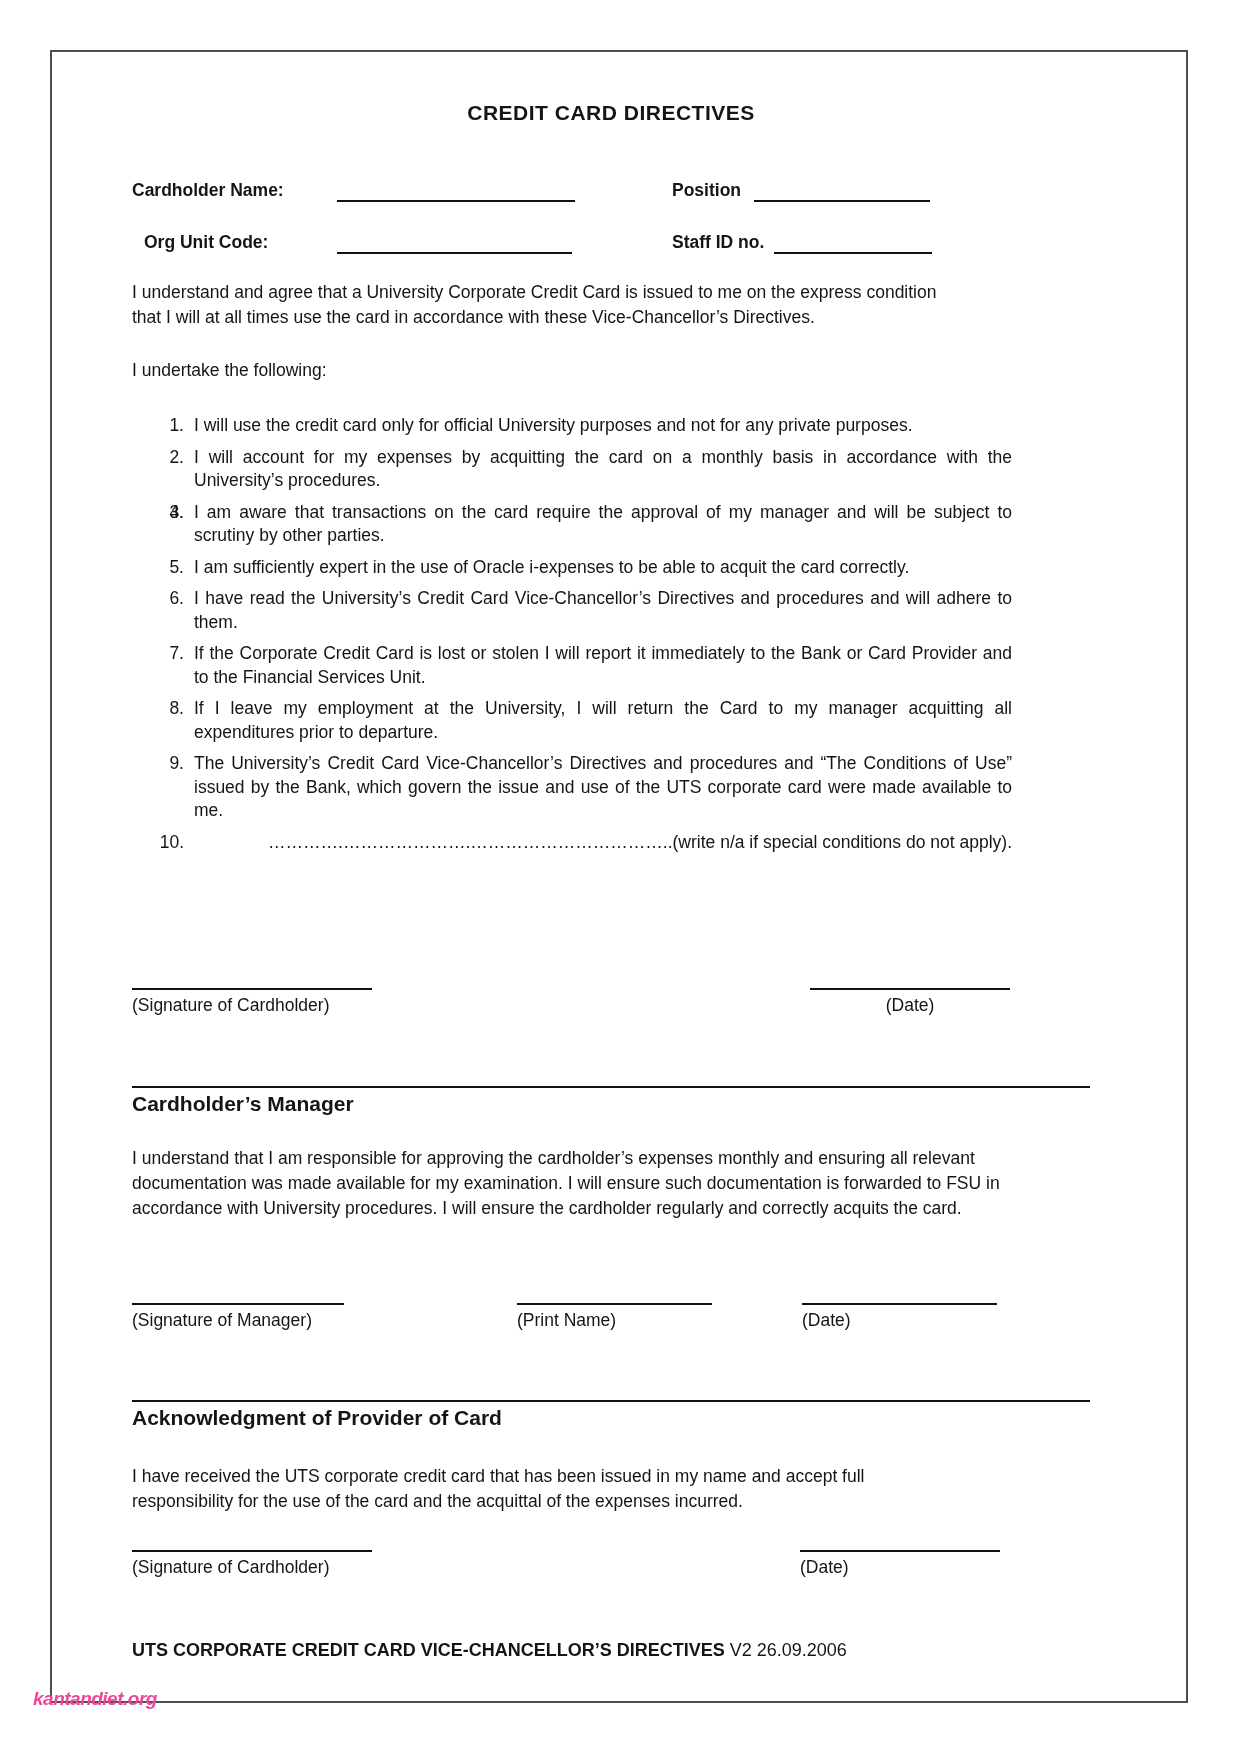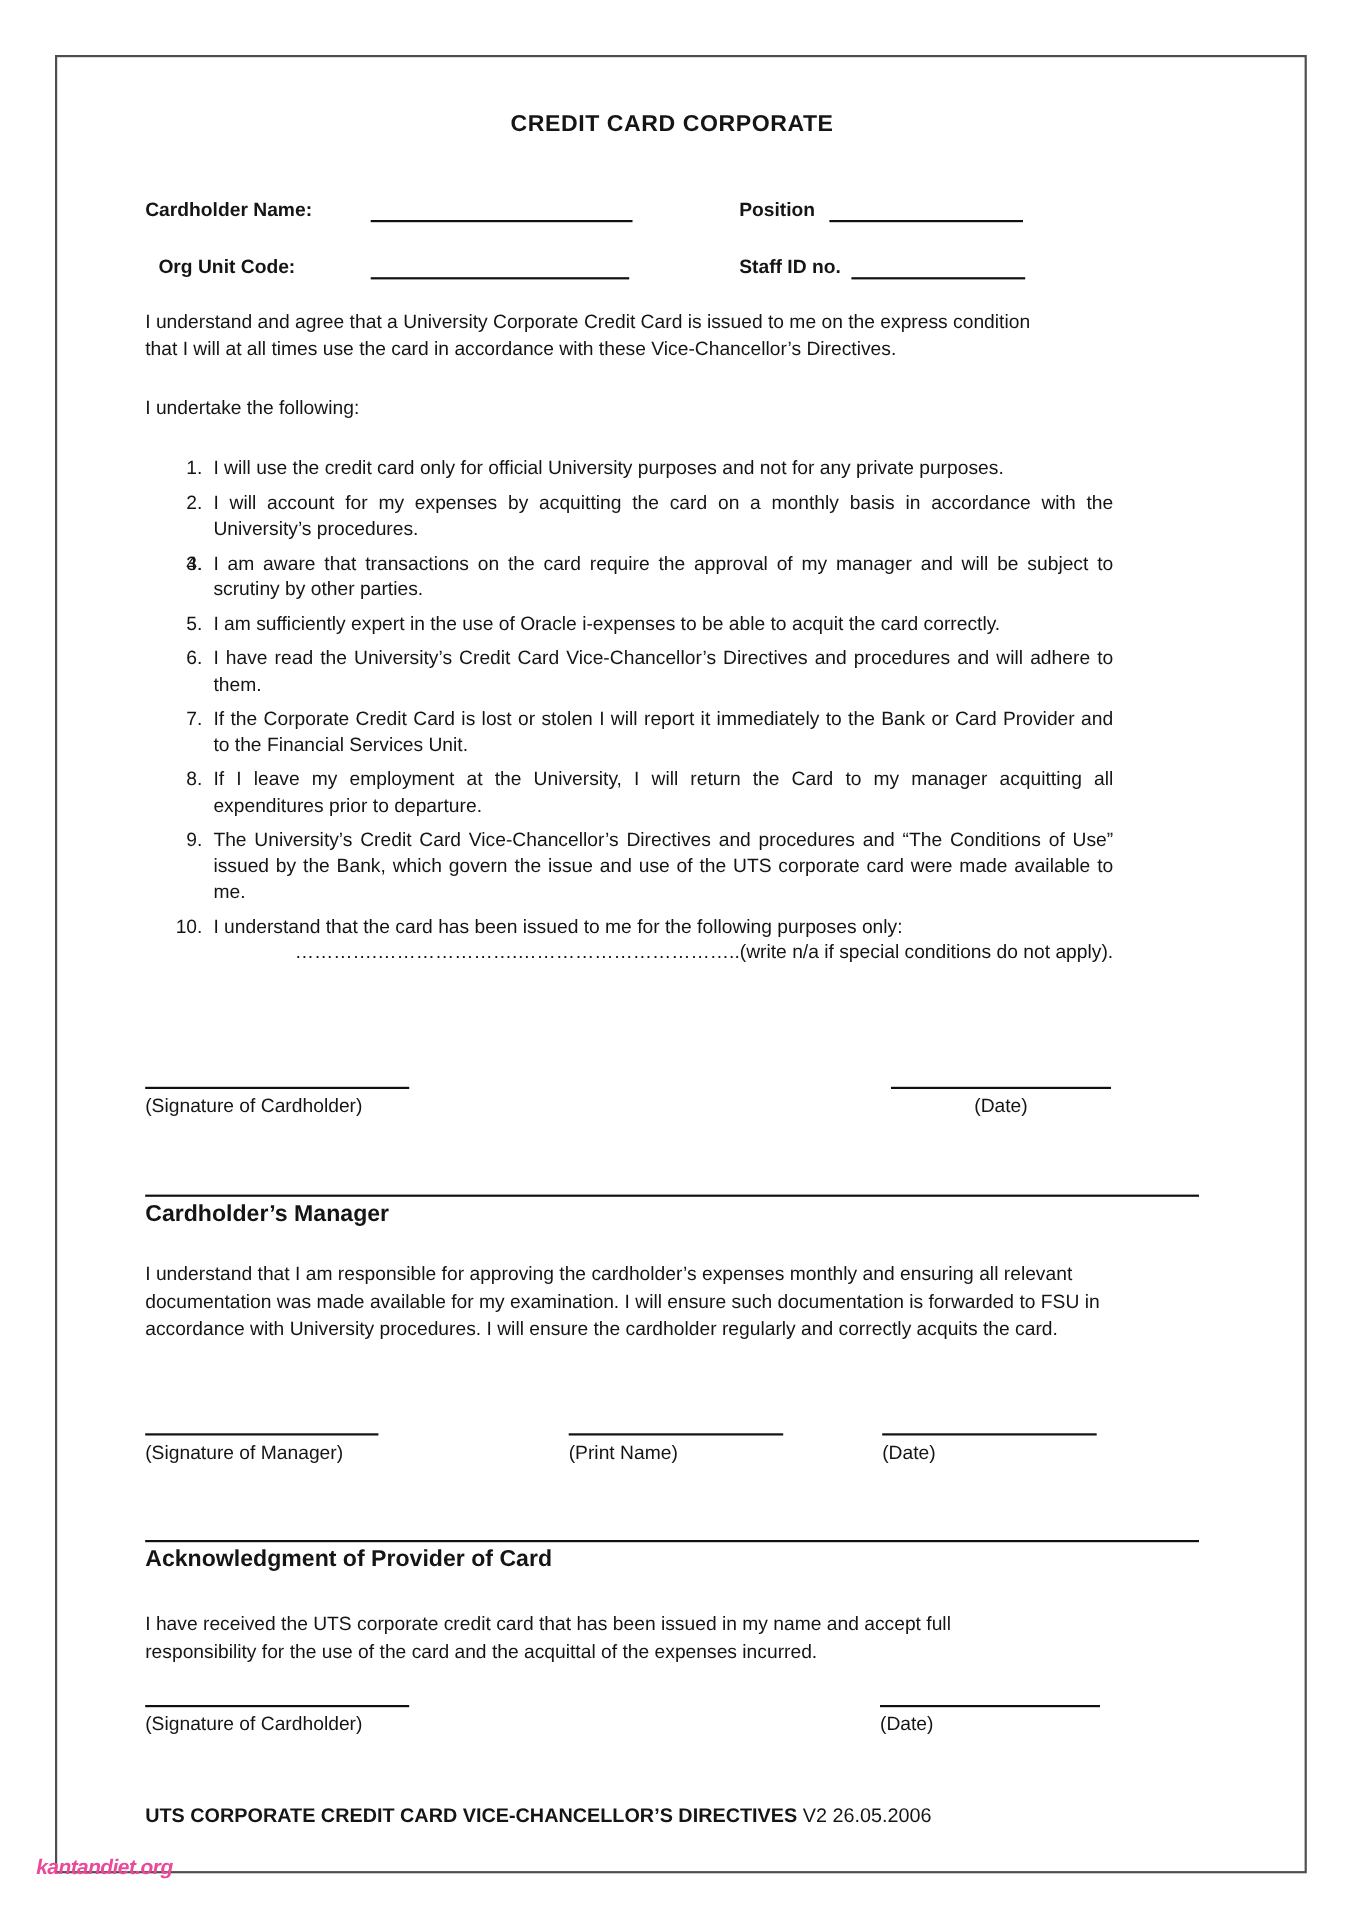--- a/index.html
+++ b/index.html
@@ -54,21 +54,21 @@
     color: #ec4899; letter-spacing: -0.5px;
   }
 </style>
 </head>
 <body>
 
 <div class="frame"></div>
 
 <div class="content">
 
-  <div class="title">CREDIT CARD CORPORATE</div>
+  <div class="title">CREDIT CARD DIRECTIVES</div>
 
   <div class="fieldrow" style="top:180px">
     <span class="lbl" style="left:0">Cardholder Name:</span>
     <span class="uline" style="left:205px;width:238px"></span>
     <span class="lbl" style="left:540px">Position</span>
     <span class="uline" style="left:622px;width:176px"></span>
   </div>
 
   <div class="fieldrow" style="top:232px">
     <span class="lbl" style="left:12px">Org Unit Code:</span>
@@ -112,21 +112,20 @@
     <li>
       <span class="num">8.</span>
       <span class="txt">If I leave my employment at the University, I will return the Card to my manager acquitting all expenditures prior to departure.</span>
     </li>
     <li>
       <span class="num">9.</span>
       <span class="txt">The University’s Credit Card Vice-Chancellor’s Directives and procedures and “The Conditions of Use” issued by the Bank, which govern the issue and use of the UTS corporate card were made available to me.</span>
     </li>
     <li>
       <span class="num">10.</span>
-      <span class="txt">I understand that the card has been issued to me for the following purposes only:</span>
       <div class="dots-line">………….………………….……………………………..(write n/a if special conditions do not apply).</div>
     </li>
   </ol>
 
   <div class="sigblock" style="top:975px;left:0;width:240px">
     <div class="sig-line"></div>
     <div class="sig-label">(Signature of Cardholder)</div>
   </div>
   <div class="sigblock center" style="top:975px;left:678px;width:200px">
     <div class="sig-line"></div>
@@ -158,18 +157,18 @@
     <div class="sig-line"></div>
     <div class="sig-label">(Signature of Cardholder)</div>
   </div>
   <div class="sigblock" style="top:1537px;left:668px;width:200px">
     <div class="sig-line"></div>
     <div class="sig-label">(Date)</div>
   </div>
 
   <div class="footer">
     <span class="b">UTS CORPORATE CREDIT CARD VICE-CHANCELLOR’S DIRECTIVES</span>
-    <span> V2 26.05.2006</span>
+    <span> V2 26.09.2006</span>
   </div>
 
 </div>
 
 <div class="watermark">kantandiet.org</div>
 
 </body></html>

